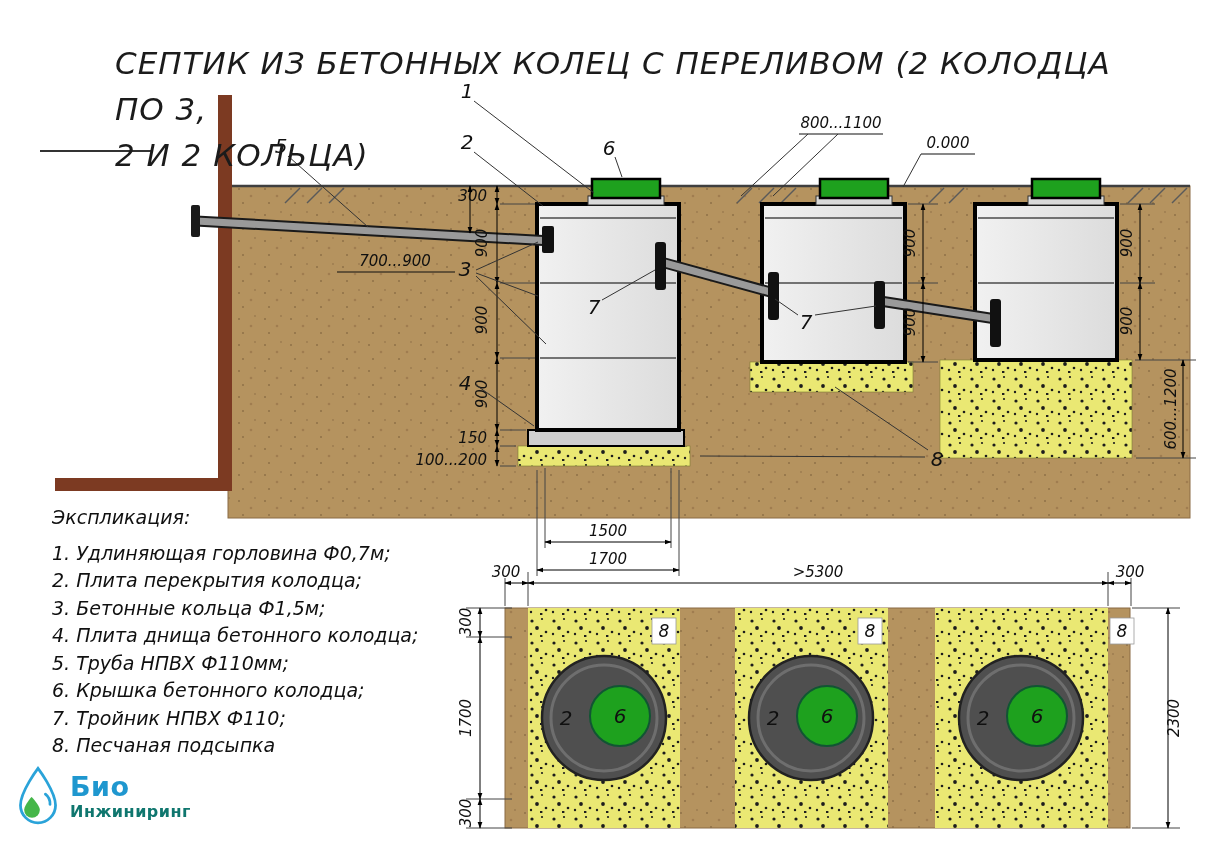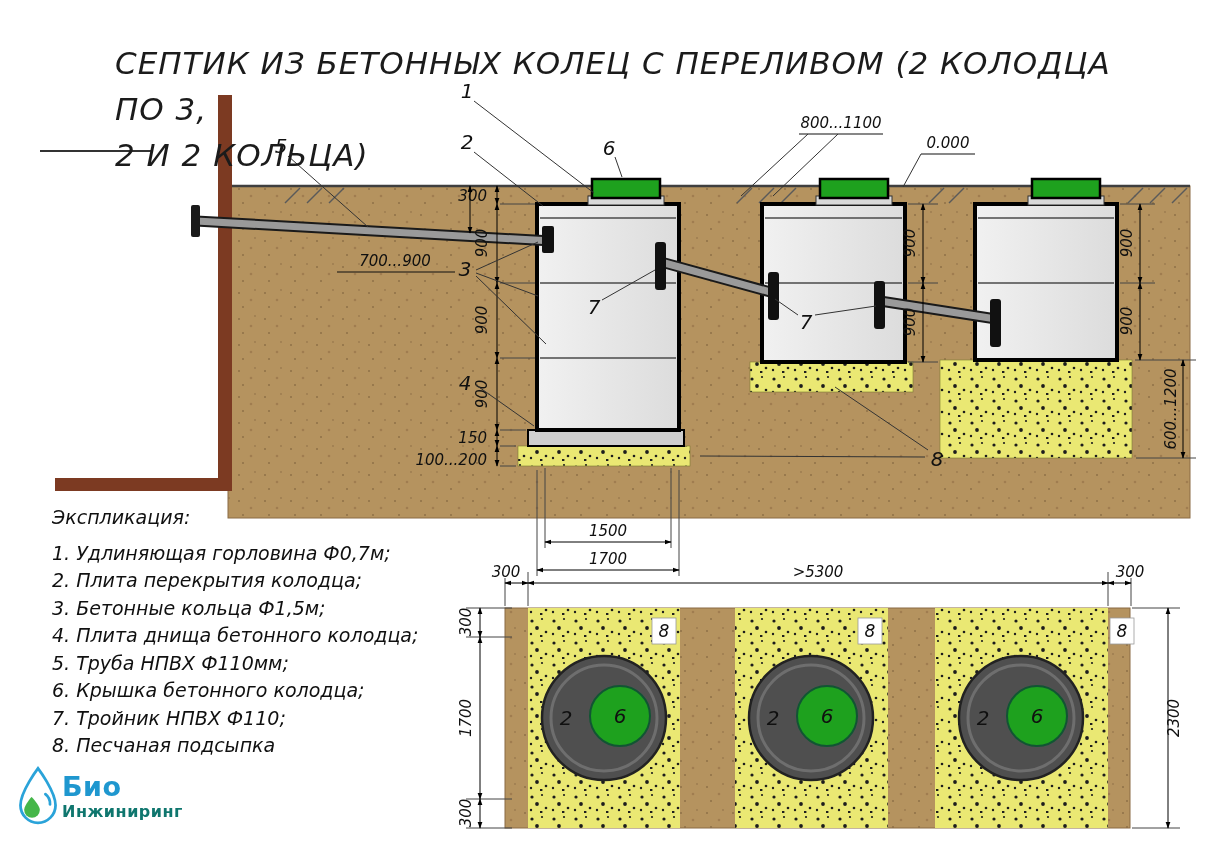--- a/index.html
+++ b/index.html
@@ -14,21 +14,21 @@
   svg text { font-family:"DejaVu Sans", sans-serif; font-style:italic; }
   .dim   { font-size:15px; fill:#101010; }
   .callout { font-size:20px; fill:#101010; }
   .plabel { font-size:20px; fill:#101010; }
   .p8    { font-size:17px; fill:#101010; }
   .dl  { stroke:#000; stroke-width:1; fill:none; }
   .ext { stroke:#444; stroke-width:1; }
   .ld  { stroke:#333; stroke-width:1; fill:none; }
   .ul  { stroke:#111; stroke-width:1.2; }
   .joint { stroke:#4a4a4a; stroke-width:1.5; }
-  .logo { position:absolute; left:14px; top:764px; display:flex; gap:0; align-items:center; }
+  .logo { position:absolute; left:14px; top:764px; display:flex; gap:8px; align-items:center; }
   .logo-text .l1 { font-size:27px; font-weight:bold; color:#1f97cf; letter-spacing:0.5px; }
   .logo-text .l2 { font-size:16px; font-weight:bold; color:#0f766e; letter-spacing:0.5px; }
 </style>
 </head>
 <body>
 
 <div id="stage">
 
   <svg id="drawing" width="1225" height="841" viewBox="0 0 1225 841">
     <defs>

